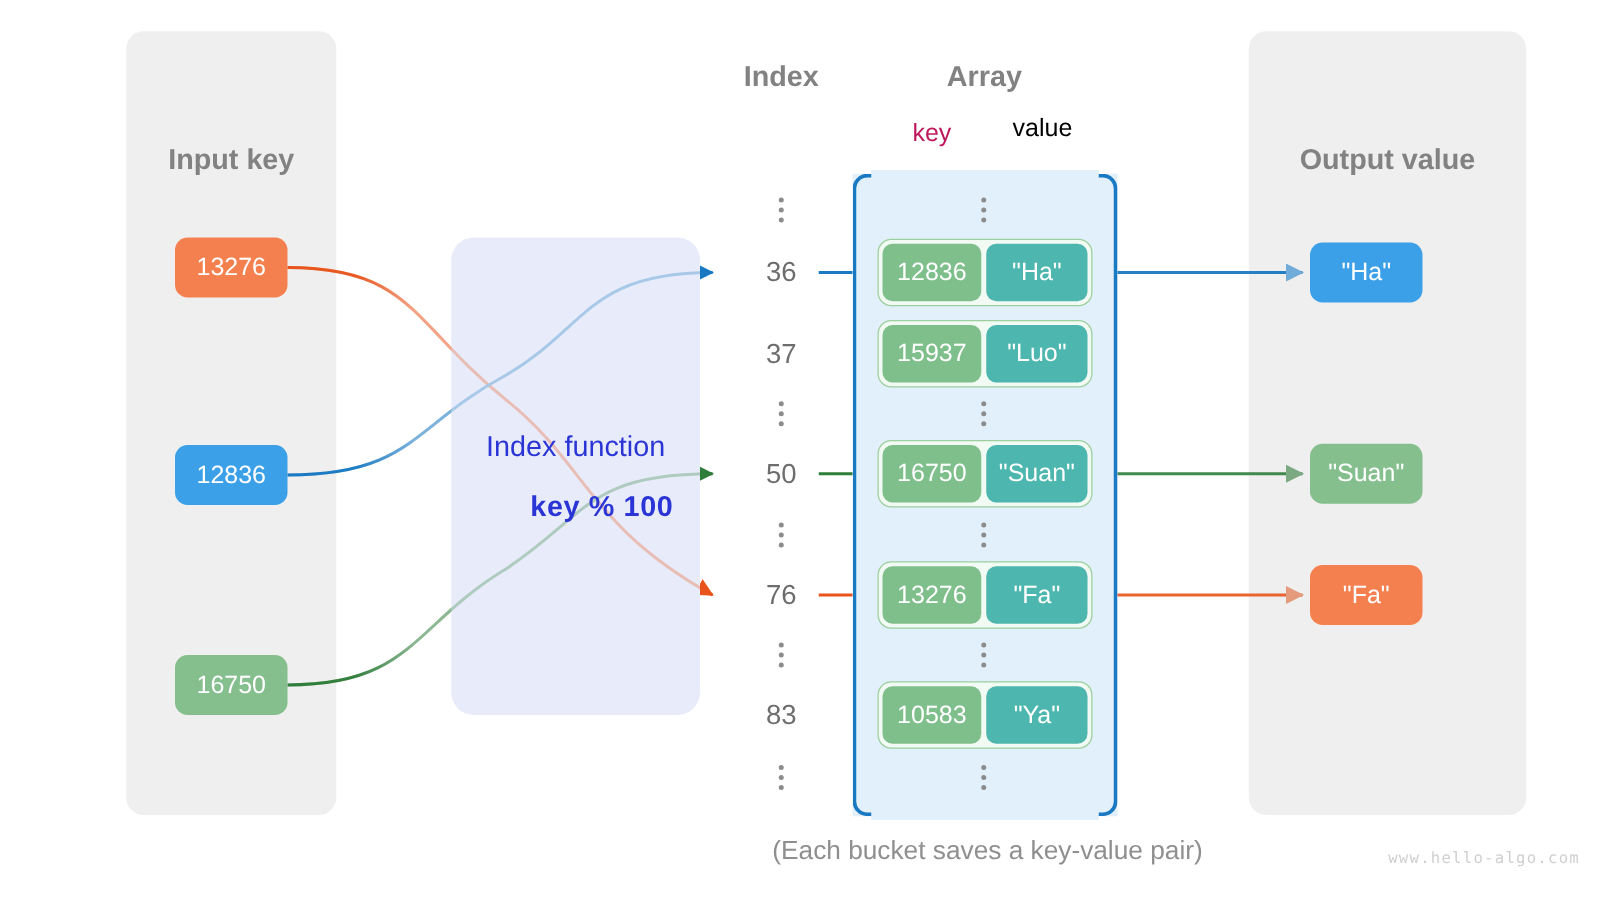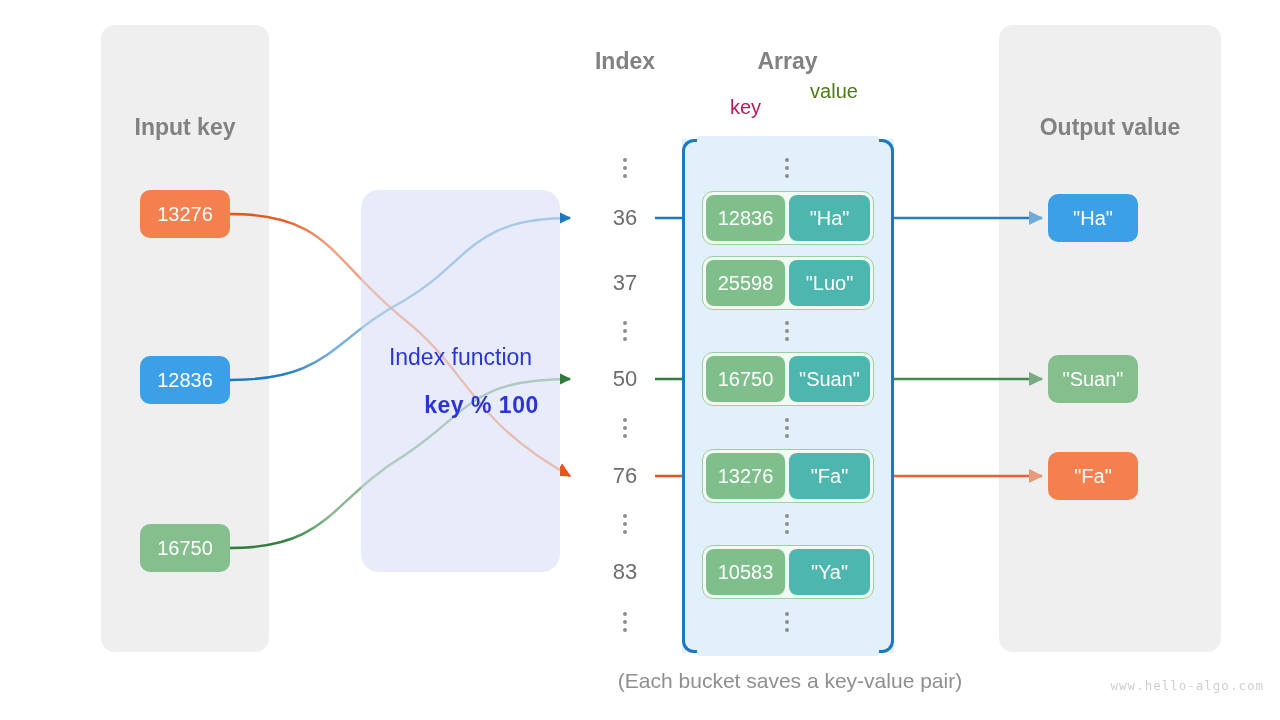--- a/index.html
+++ b/index.html
@@ -53,21 +53,21 @@
   
   .col-head{
     position:absolute;font-size:23px;font-weight:bold;color:#828282;
     text-align:center;
   }
   #head-index{left:570px;top:48px;width:110px;}
   #head-array{left:700px;top:48px;width:175px;}
 
   .kv-head{position:absolute;font-size:20px;text-align:center;}
   #head-key{left:703px;top:96px;width:85px;color:#be185d;}
-  #head-value{left:788px;top:80px;width:92px;color:#4d7c0f;}
+  #head-value{left:788px;top:92px;width:92px;color:#000000;}
 
   
   #array-box{
     position:absolute;left:682px;top:139px;width:212px;height:514px;
     background:#e2f0fb;
   }
   .bracket{
     position:absolute;top:139px;height:514px;width:16px;
     border-top:3px solid #1979c2;
     border-bottom:3px solid #1979c2;
@@ -282,21 +282,21 @@
       <div class="adots" style="top: 168px;">
         <i></i>
         <i></i>
         <i></i>
       </div>
       <div class="bucket" style="top: 218px;">
         <div class="bk-key">12836</div>
         <div class="bk-val">"Ha"</div>
       </div>
       <div class="bucket" style="top: 283px;">
-        <div class="bk-key">25598</div>
+        <div class="bk-key">15937</div>
         <div class="bk-val">"Luo"</div>
       </div>
       <div class="adots" style="top: 331px;">
         <i></i>
         <i></i>
         <i></i>
       </div>
       <div class="bucket" style="top: 379px;">
         <div class="bk-key">16750</div>
         <div class="bk-val">"Suan"</div>

